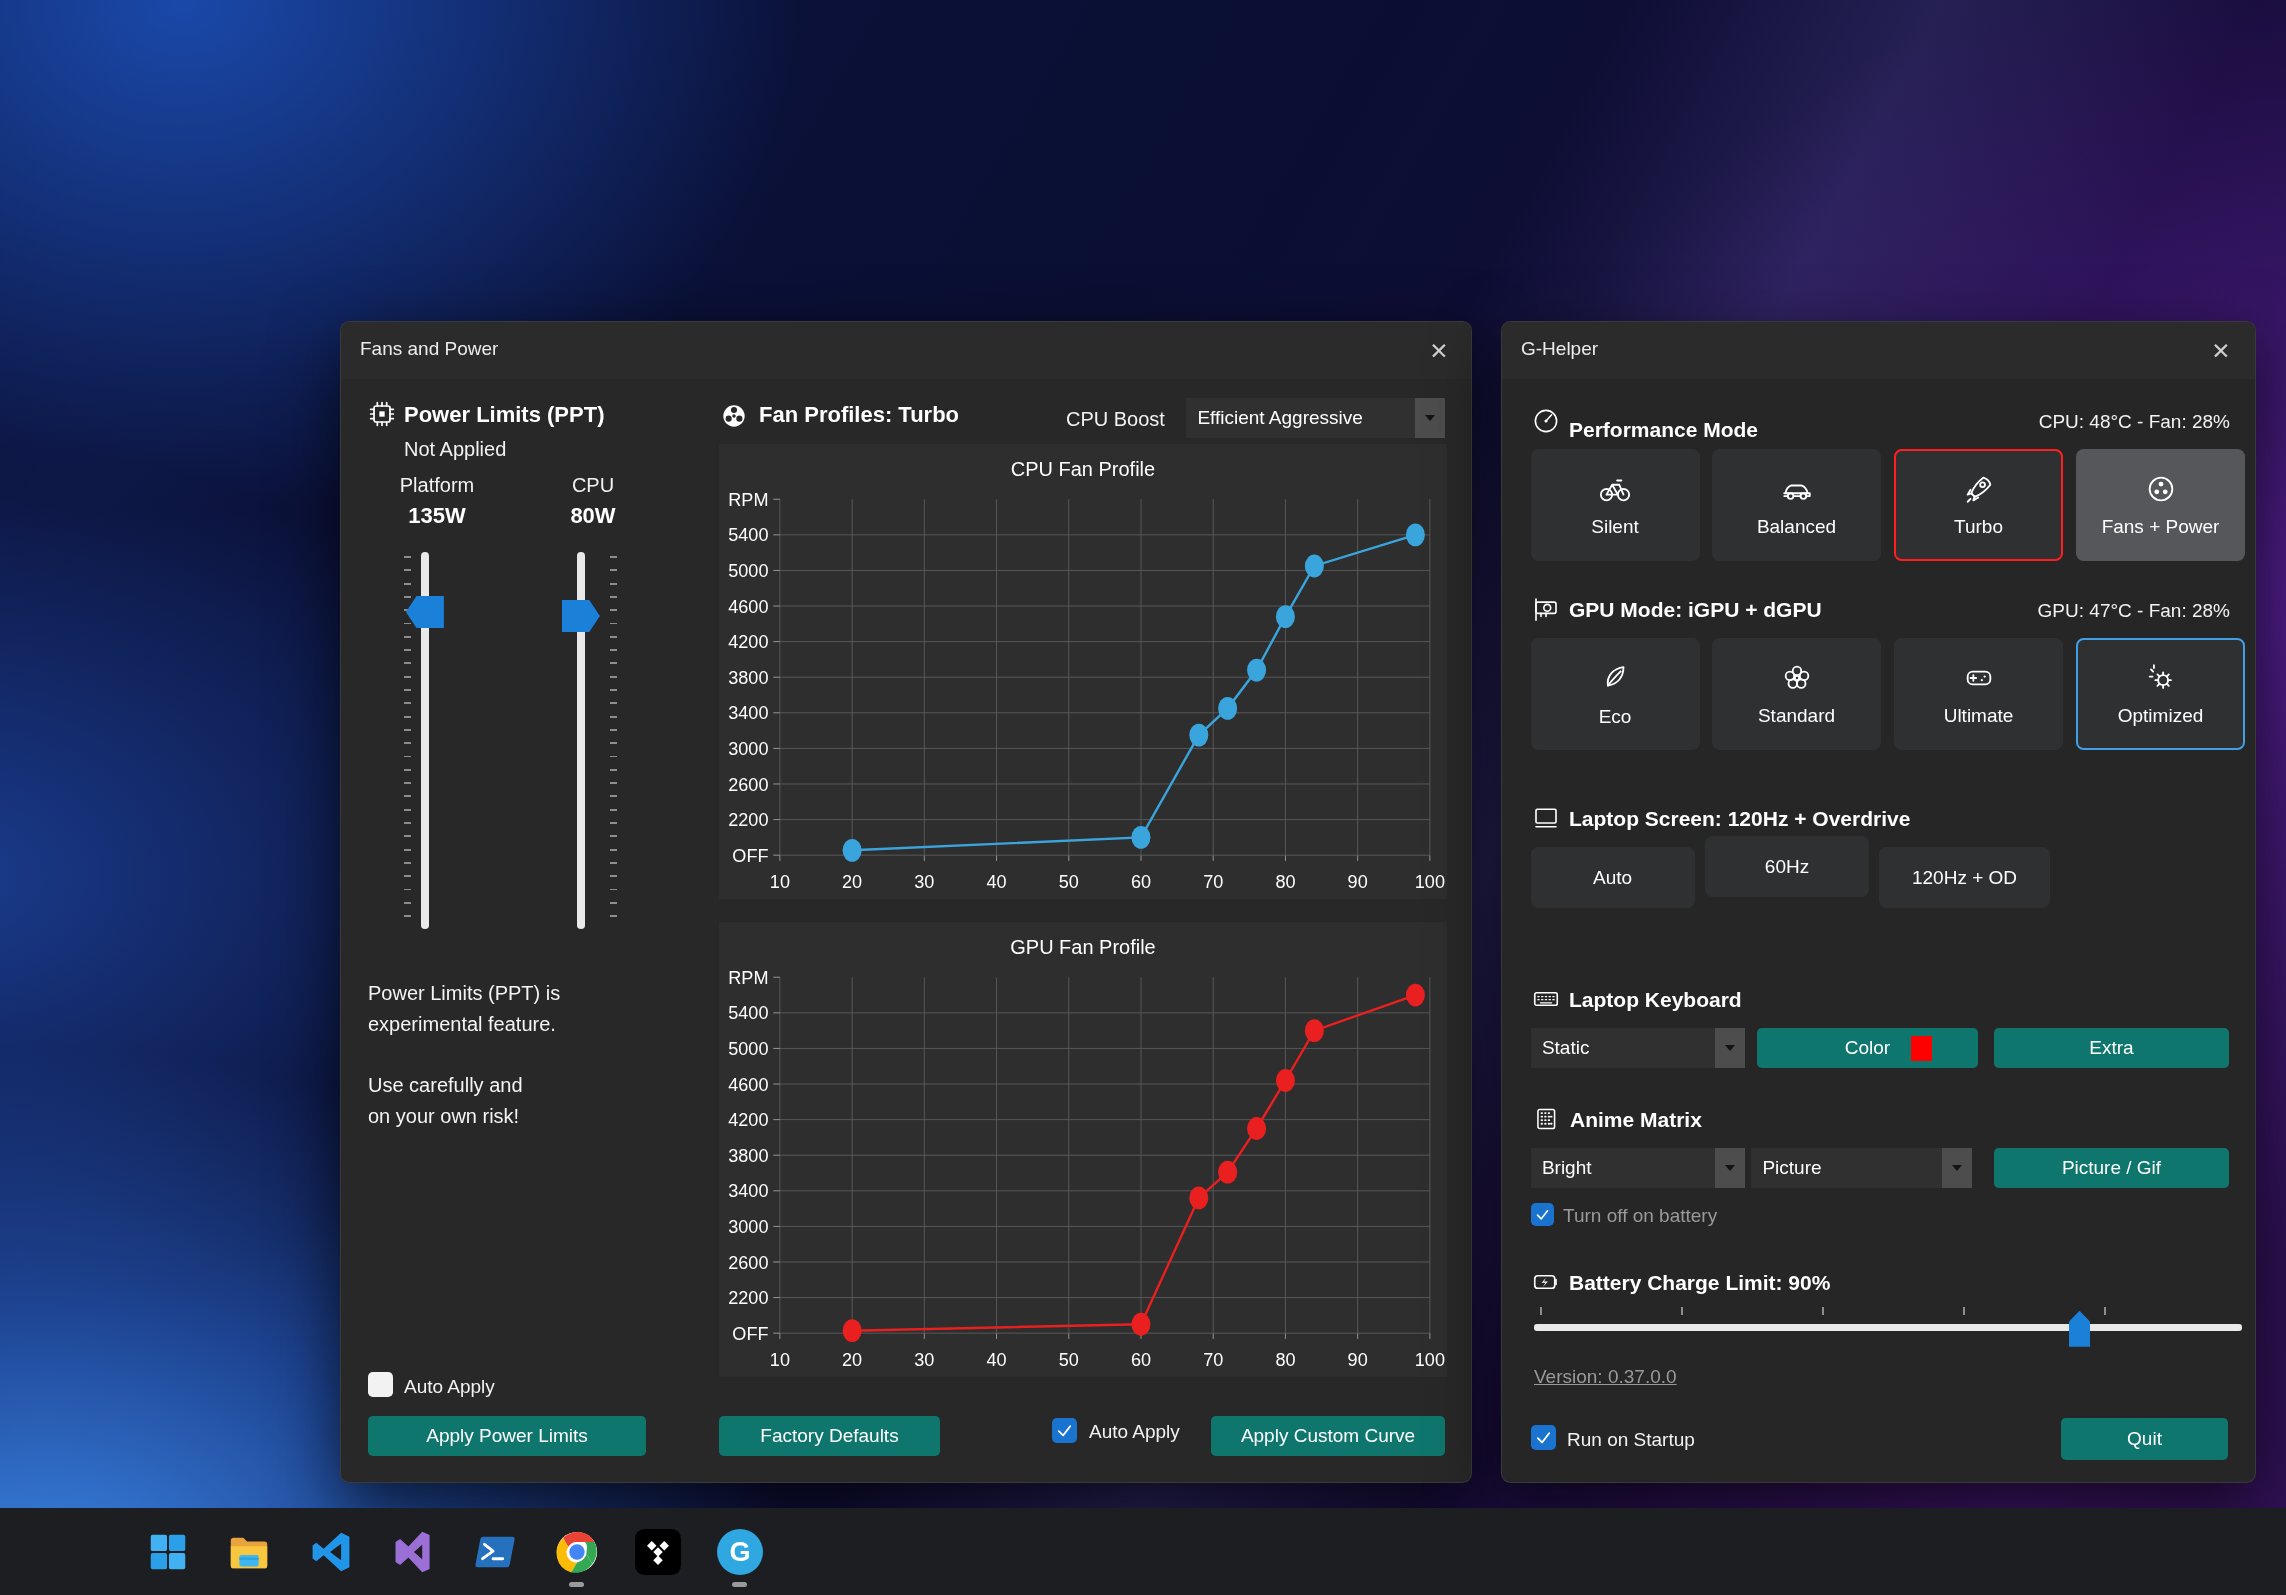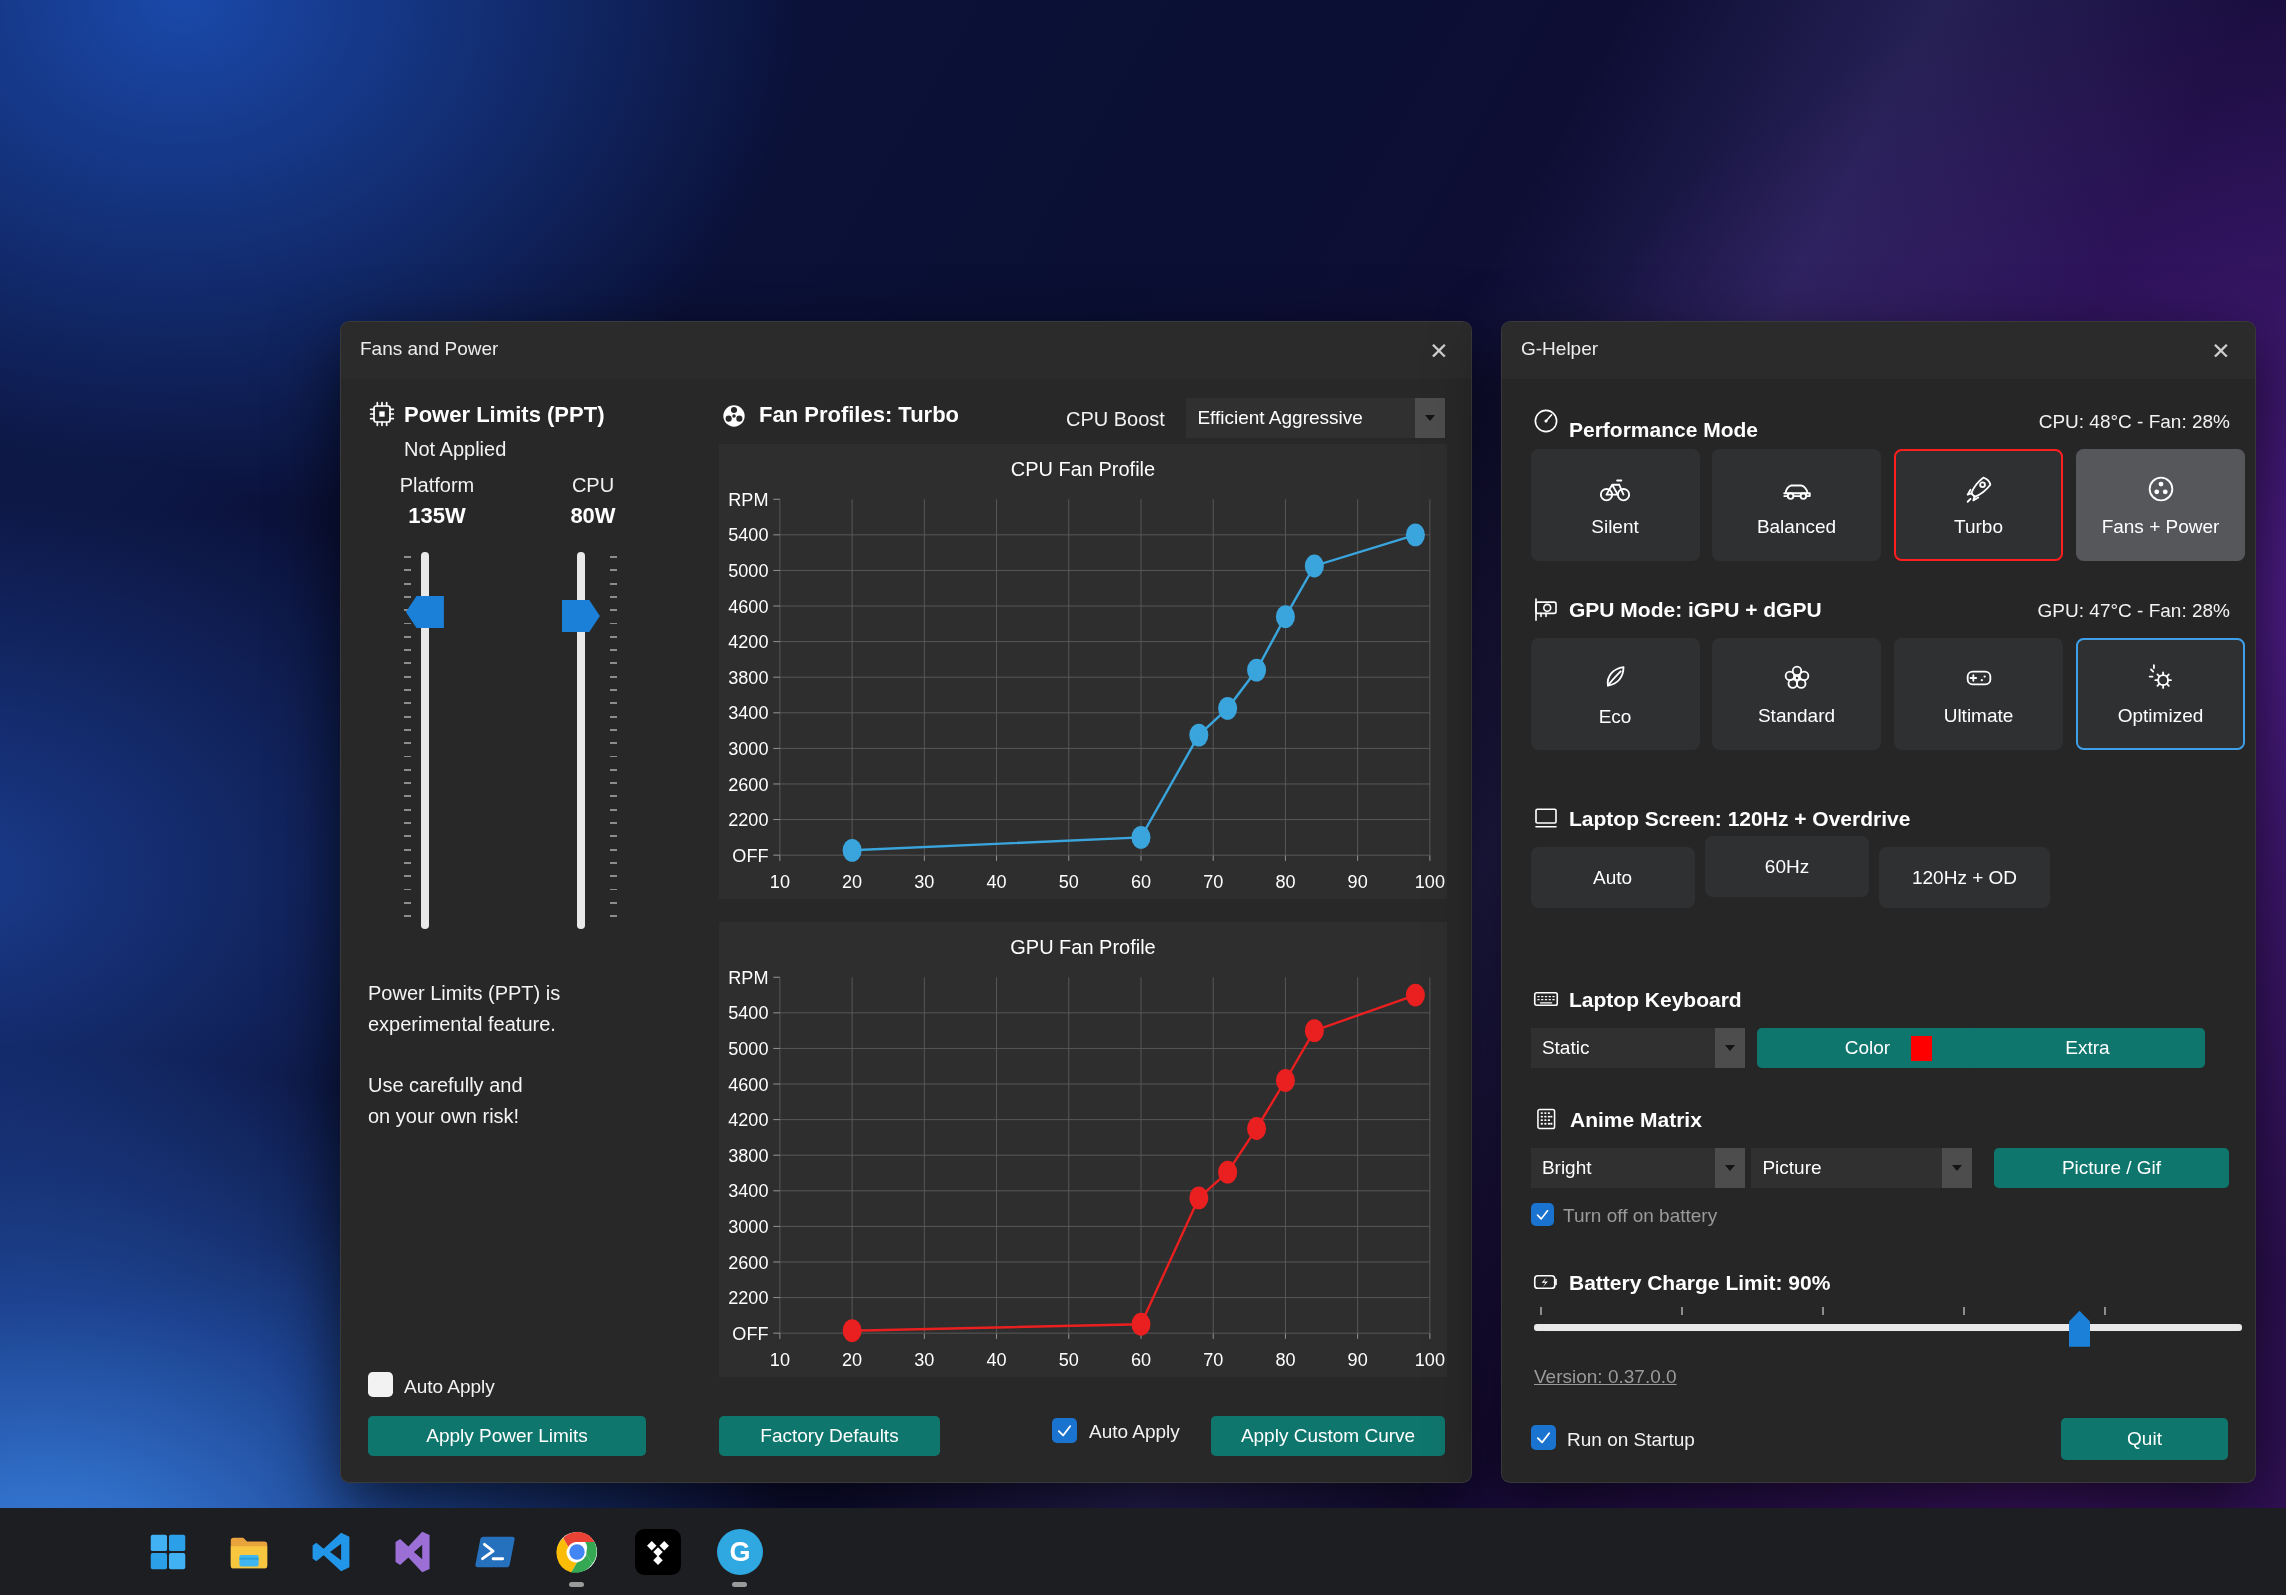--- a/index.html
+++ b/index.html
@@ -419,21 +419,21 @@
   <div class="dropdown" style="left:28.5px; top:706px; width:214px;">
     <div class="dd-label">Static</div>
     <div class="dd-arrow-box">
         <div class="dd-arrow"></div>
       </div>
   </div>
   <div class="btn" style="left:255px; top:706px; width:221px; height:40px;">
     <span>Color</span>
     <div class="swatch"></div>
   </div>
-  <div class="btn" style="left:468px; top:706px; width:235px; height:40px;">Extra</div>
+  <div class="btn" style="left:492px; top:706px; width:235px; height:40px;">Extra</div>
 
   <svg class="h-icon icon" style="left:30px; top:782px; width:28.5px; height:30px;" viewBox="0 0 48 48">
     <rect x="10" y="8" width="28" height="32" rx="3"></rect>
     <path d="M16,14 h1 M22,14 h1 M28,14 h1 M16,20 h1 M22,20 h1 M28,20 h1 M32,20 h1 M16,26 h1 M22,26 h1 M28,26 h1 M16,32 h1 M22,32 h1 M28,32 h1 M32,32 h1" stroke-width="3"></path>
   </svg>
   <div class="sec-head" style="left:68px; top:786px;">Anime Matrix</div>
 
   <div class="dropdown" style="left:28.5px; top:826px; width:214px;">
     <div class="dd-label">Bright</div>
     <div class="dd-arrow-box">

